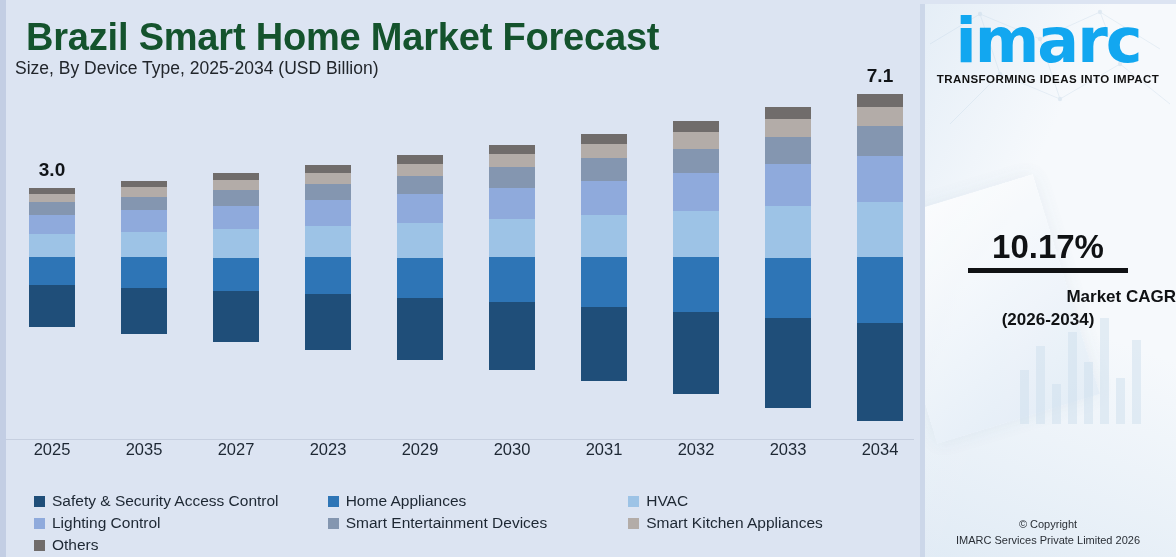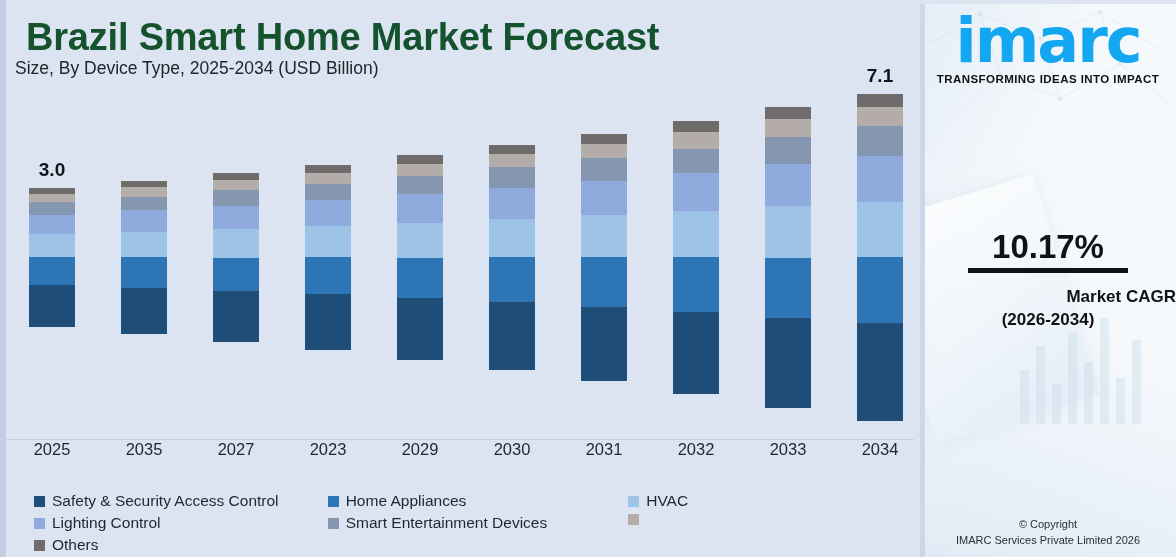--- a/index.html
+++ b/index.html
@@ -313,20 +313,21 @@
         <div class="legend-item c1">
           <span class="swatch" style="background:#8FAADC"></span>
           <span>Lighting Control</span>
         </div>
         <div class="legend-item c2">
           <span class="swatch" style="background:#8496B0"></span>
           <span>Smart Entertainment Devices</span>
         </div>
         <div class="legend-item c3">
           <span class="swatch" style="background:#B3ACA8"></span>
+          <span>Smart Kitchen Appliances</span>
         </div>
       </div>
       <div class="legend-row">
         <div class="legend-item c1">
           <span class="swatch" style="background:#706C6B"></span>
           <span>Others</span>
         </div>
       </div>
     </div>
   </div>

